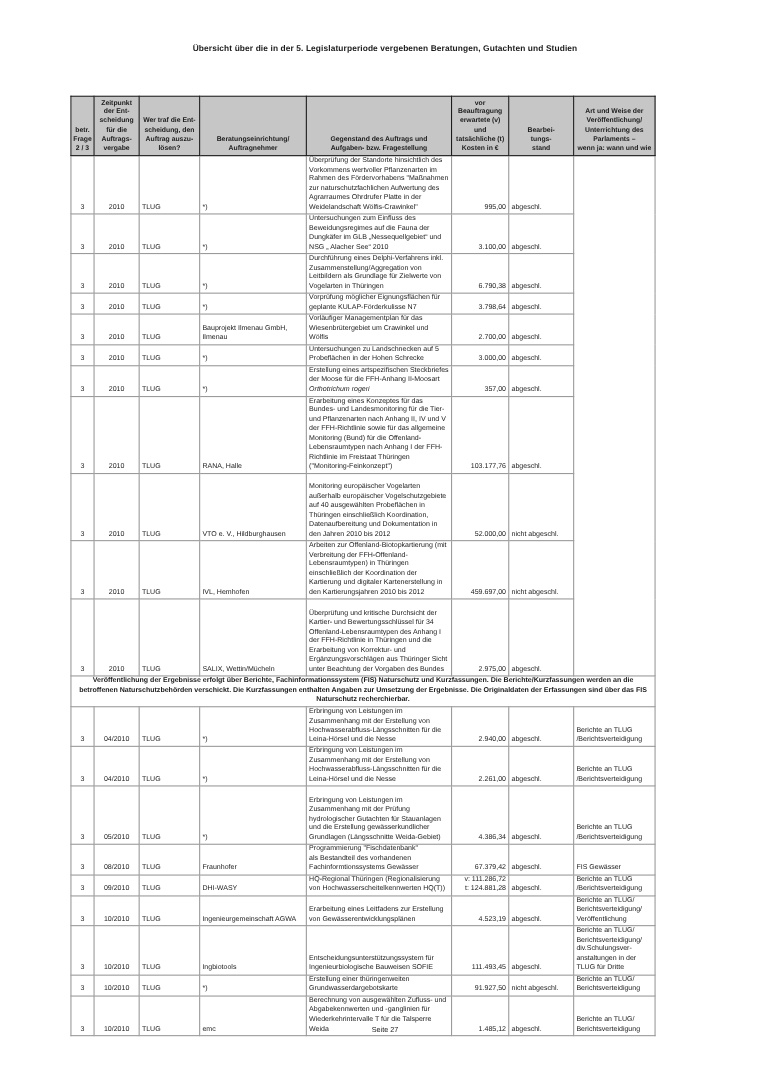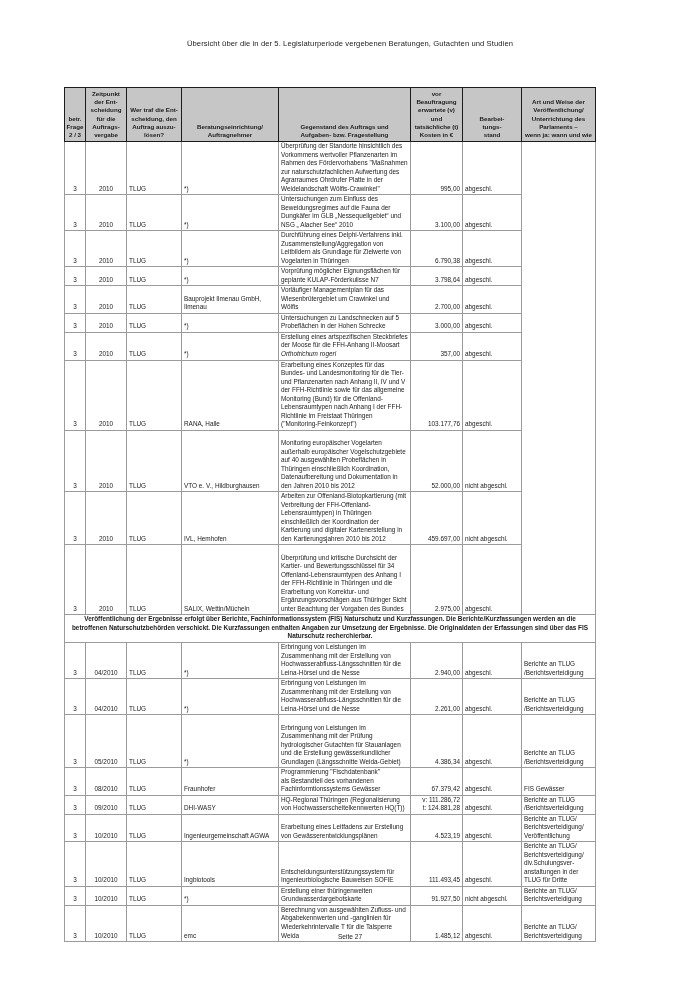--- a/index.html
+++ b/index.html
@@ -2,21 +2,21 @@
 <html><head>
 <meta charset="utf-8">
 <style>
   html,body{margin:0;padding:0;background:#ffffff;}
   .page{
     position:relative;width:700px;height:990px;background:#ffffff;overflow:hidden;
     font-family:"Liberation Sans",sans-serif;color:#1b1b1b;
   }
   .title{
     position:absolute;top:39px;left:0;width:100%;text-align:center;
-    font-size:7.6px;font-weight:normal;letter-spacing:.1px;
+    font-size:7.6px;font-weight:bold;letter-spacing:.1px;
   }
   table.main{
     position:absolute;left:64px;top:87px;width:531px;
     border-collapse:collapse;table-layout:fixed;
   }
   table.main th{
     background:#c6c6c6;border:1.6px solid #1c1c1c;
     font-size:6.2px;font-weight:bold;text-align:center;vertical-align:bottom;
     padding:2px 1px 2px;line-height:1.32;white-space:pre-line;
   }

